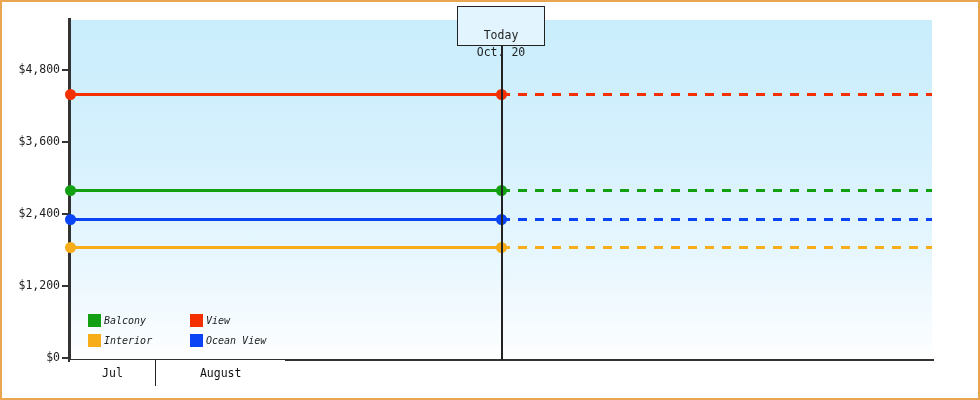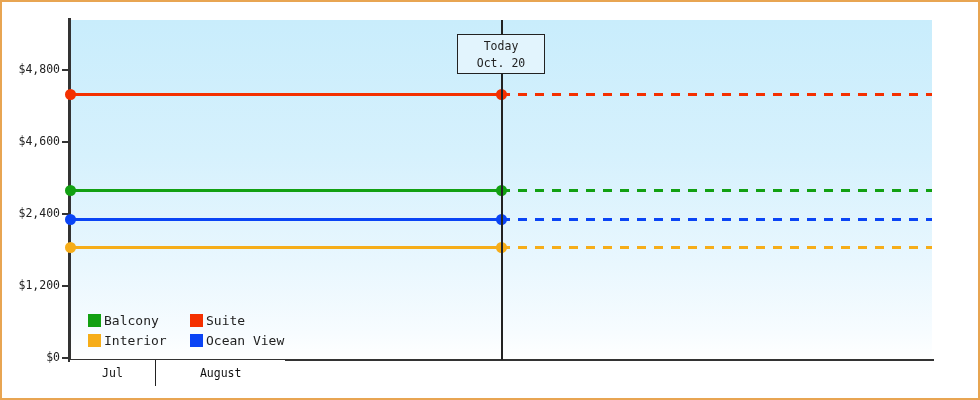--- a/index.html
+++ b/index.html
@@ -81,31 +81,31 @@
     position: absolute;
     left: 501px;
     top: 20px;
     width: 1.5px;
     height: 340px;
     background: #222222;
   }
   .today-box {
     position: absolute;
     left: 457px;
-    top: 34px;
+    top: 6px;
     width: 88px;
     height: 40px;
     box-sizing: border-box;
     border: 1.5px solid #222222;
     background: #e2f4fd;
     color: #222222;
     font-size: 11.5px;
     line-height: 17px;
     text-align: center;
-    padding-top: 3px;
+    padding-top: 20px;
   }
 
   
   .series-solid {
     position: absolute;
     left: 70px;
     height: 3px;
     width: 431px;
   }
   .series-dash {
@@ -119,22 +119,23 @@
     width: 11px;
     height: 11px;
     border-radius: 50%;
   }
 
   
   .legend {
     position: absolute;
     left: 88px;
     top: 310px;
-    font-size: 13px;
+    font-size: 10px;
     color: #222222;
+    font-style: italic;
   }
   .legend-row {
     display: flex;
     align-items: center;
     height: 20px;
   }
   .legend-item {
     display: flex;
     align-items: center;
   }
@@ -182,21 +183,21 @@
   <div class="y-tick" style="top:69px"></div>
   <div class="y-tick" style="top:141px"></div>
   <div class="y-tick" style="top:213px"></div>
   <div class="y-tick" style="top:285px"></div>
   <div class="y-tick" style="top:357px"></div>
 
   <div class="y-label-wrap" style="top:62px">
     <span class="y-tick-label">$4,800</span>
   </div>
   <div class="y-label-wrap" style="top:134px">
-    <span class="y-tick-label">$4,600</span>
+    <span class="y-tick-label">$3,600</span>
   </div>
   <div class="y-label-wrap" style="top:206px">
     <span class="y-tick-label">$2,400</span>
   </div>
   <div class="y-label-wrap" style="top:278px">
     <span class="y-tick-label">$1,200</span>
   </div>
   <div class="y-label-wrap" style="top:350px">
     <span class="y-tick-label">$0</span>
   </div>
@@ -227,21 +228,21 @@
   </div>
 
   <div class="legend">
     <div class="legend-row">
       <div class="legend-item col1">
         <span class="legend-swatch" style="background:#12a012"></span>
         <span>Balcony</span>
       </div>
       <div class="legend-item">
         <span class="legend-swatch" style="background:#f43000"></span>
-        <span>Suite</span>
+        <span>View</span>
       </div>
     </div>
     <div class="legend-row">
       <div class="legend-item col1">
         <span class="legend-swatch" style="background:#f6ad19"></span>
         <span>Interior</span>
       </div>
       <div class="legend-item">
         <span class="legend-swatch" style="background:#0a44f5"></span>
         <span>Ocean View</span>

